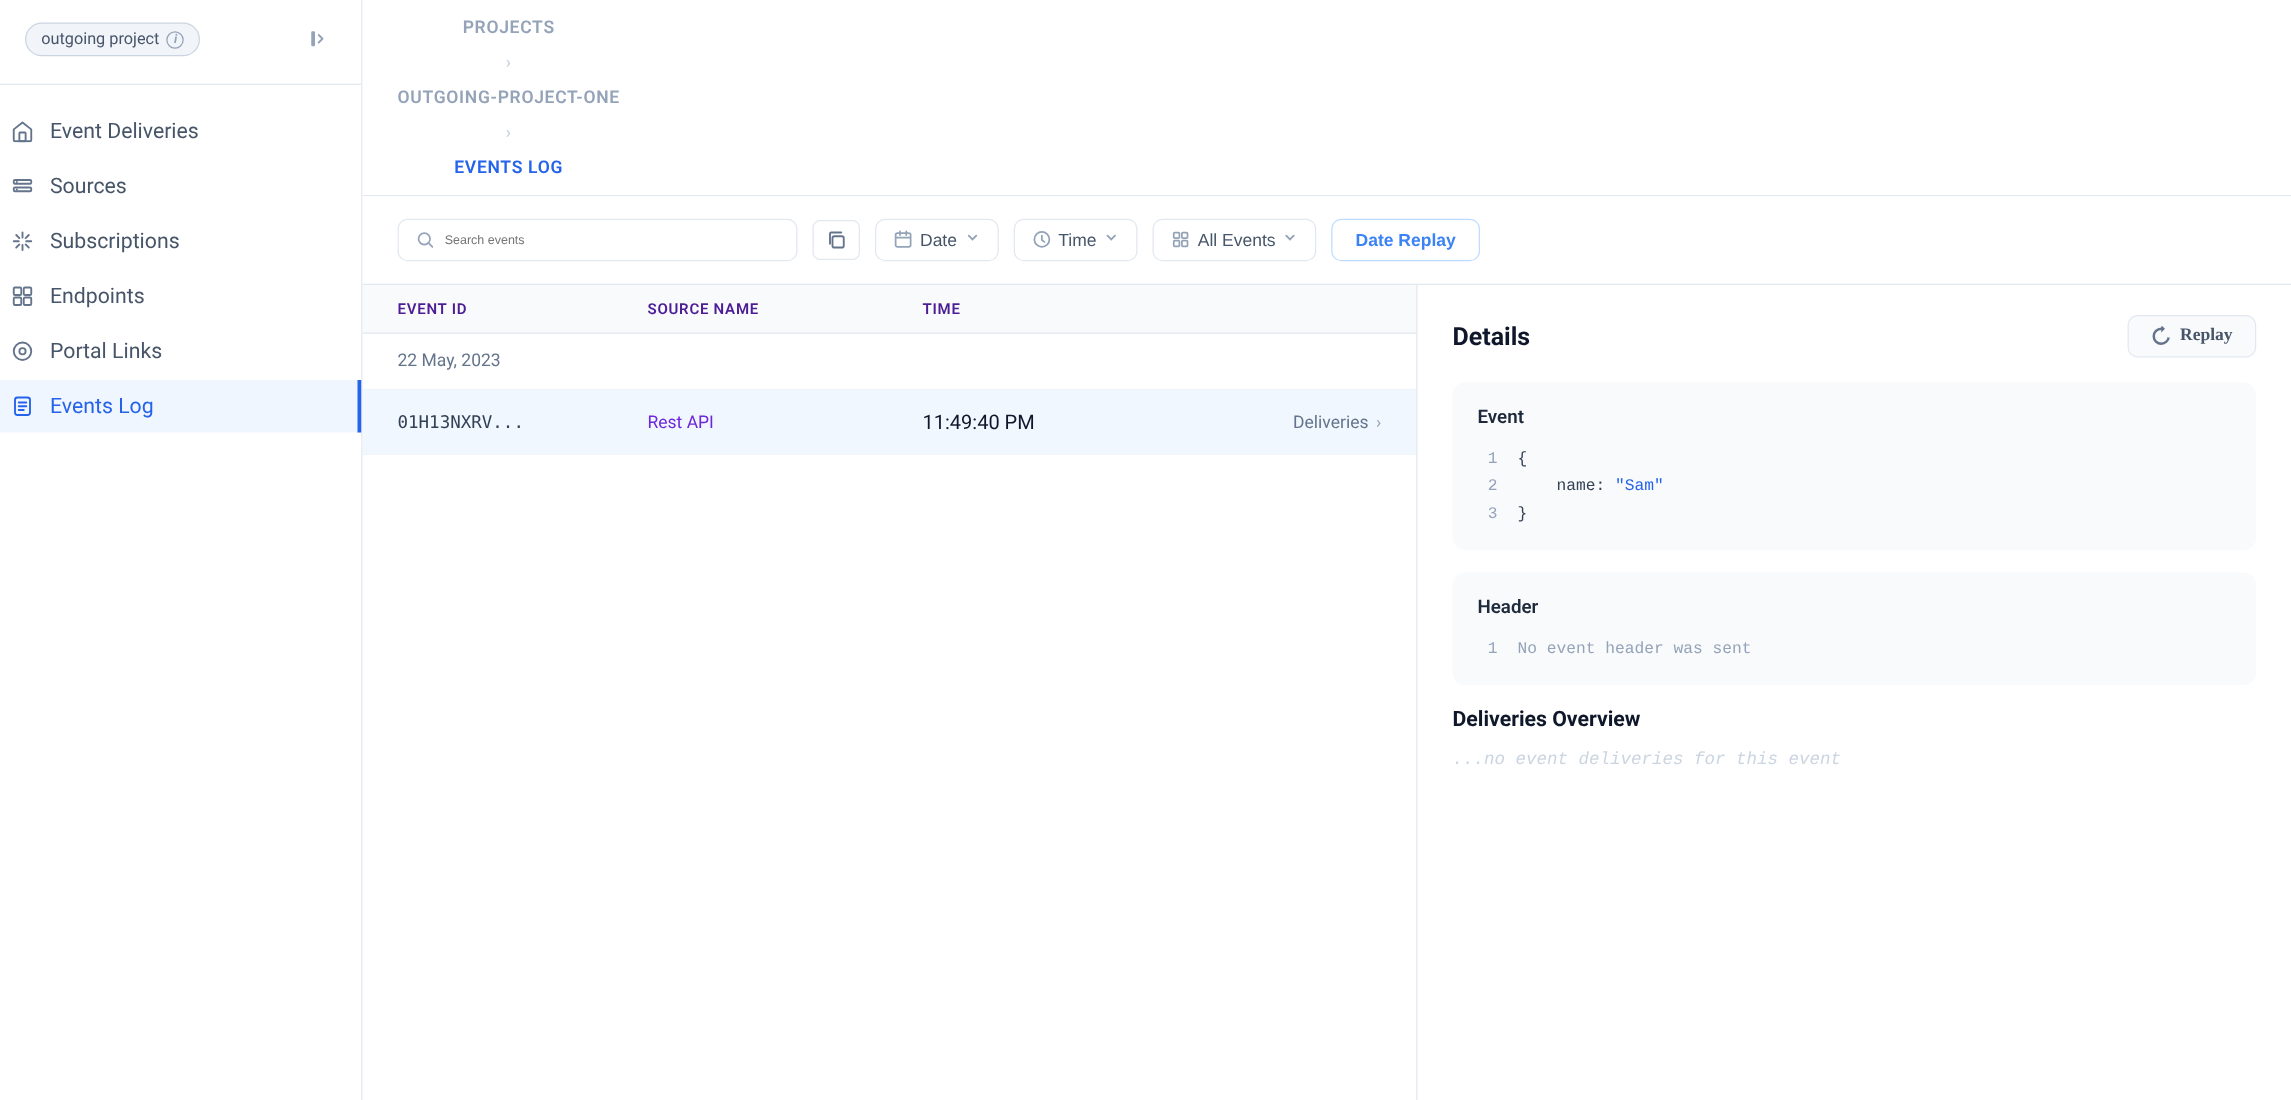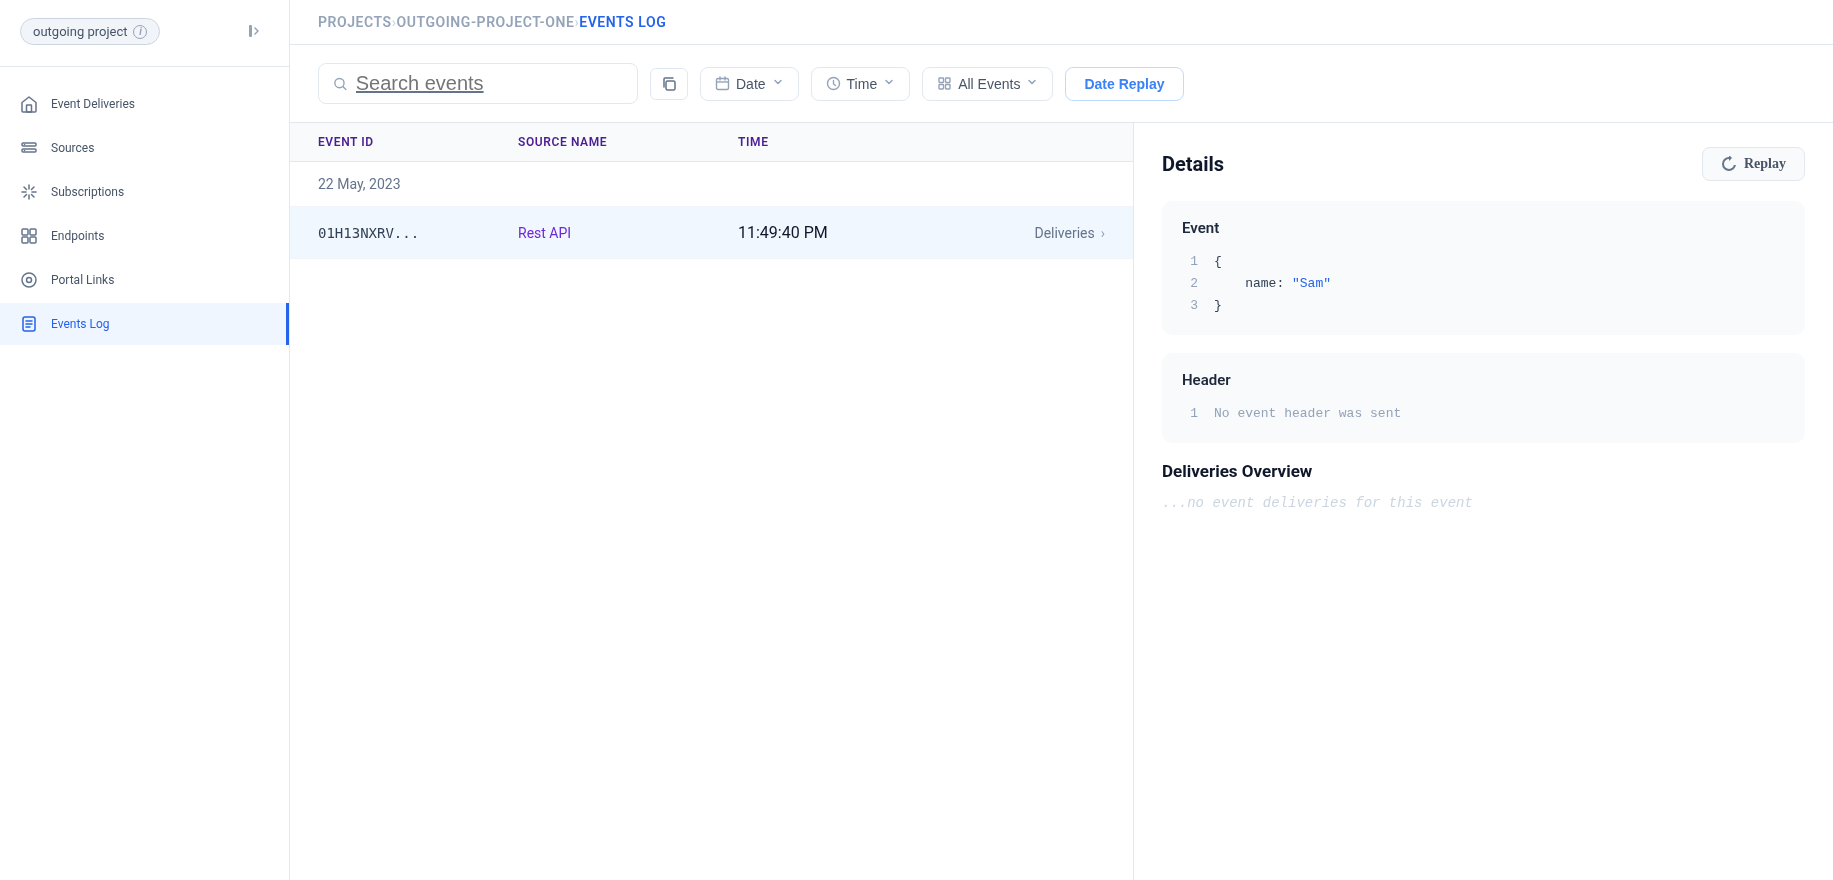--- a/index.html
+++ b/index.html
@@ -65,22 +65,22 @@
     .nav-menu {
       padding: 16px 0;
       display: flex;
       flex-direction: column;
       gap: 2px;
     }
     .nav-item {
       display: flex;
       align-items: center;
       gap: 12px;
-      padding: 11px 19px;
-      font-size: 12px;
+      padding: 11px 8px;
+      font-size: 17px;
       color: #475569;
       cursor: pointer;
       border-radius: 0;
       transition: background 0.15s;
     }
     .nav-item.active {
       background: #eff6ff;
       color: #2563eb;
       border-right: 3px solid #2563eb;
     }
@@ -106,26 +106,27 @@
       background: #fff;
       border-bottom: 1px solid #e2e8f0;
       padding: 14px 28px;
       display: flex;
       align-items: center;
       gap: 0;
     }
     .breadcrumb {
       display: flex;
       align-items: center;
-      gap: 0;
+      gap: 12px;
       font-size: 14px;
       font-weight: 600;
       color: #94a3b8;
       text-transform: uppercase;
       letter-spacing: 0.04em;
+      flex-direction: column;
     }
     .breadcrumb .sep { color: #cbd5e1; }
     .breadcrumb .current { color: #2563eb; }
 
     
     .toolbar {
       padding: 18px 28px;
       display: flex;
       align-items: center;
       gap: 12px;
@@ -139,25 +140,24 @@
       border: 1px solid #e2e8f0;
       border-radius: 8px;
       padding: 8px 14px;
       flex: 1;
       max-width: 320px;
       background: #fff;
     }
     .search-box input {
       border: none;
       outline: none;
-      font-size: 20px;
+      font-size: 10px;
       color: #64748b;
       background: transparent;
       width: 100%;
-      text-decoration: underline;
     }
     .search-icon-svg { color: #94a3b8; }
     .copy-btn {
       border: 1px solid #e2e8f0;
       border-radius: 6px;
       background: #fff;
       padding: 7px 10px;
       cursor: pointer;
       color: #64748b;
       display: flex;

